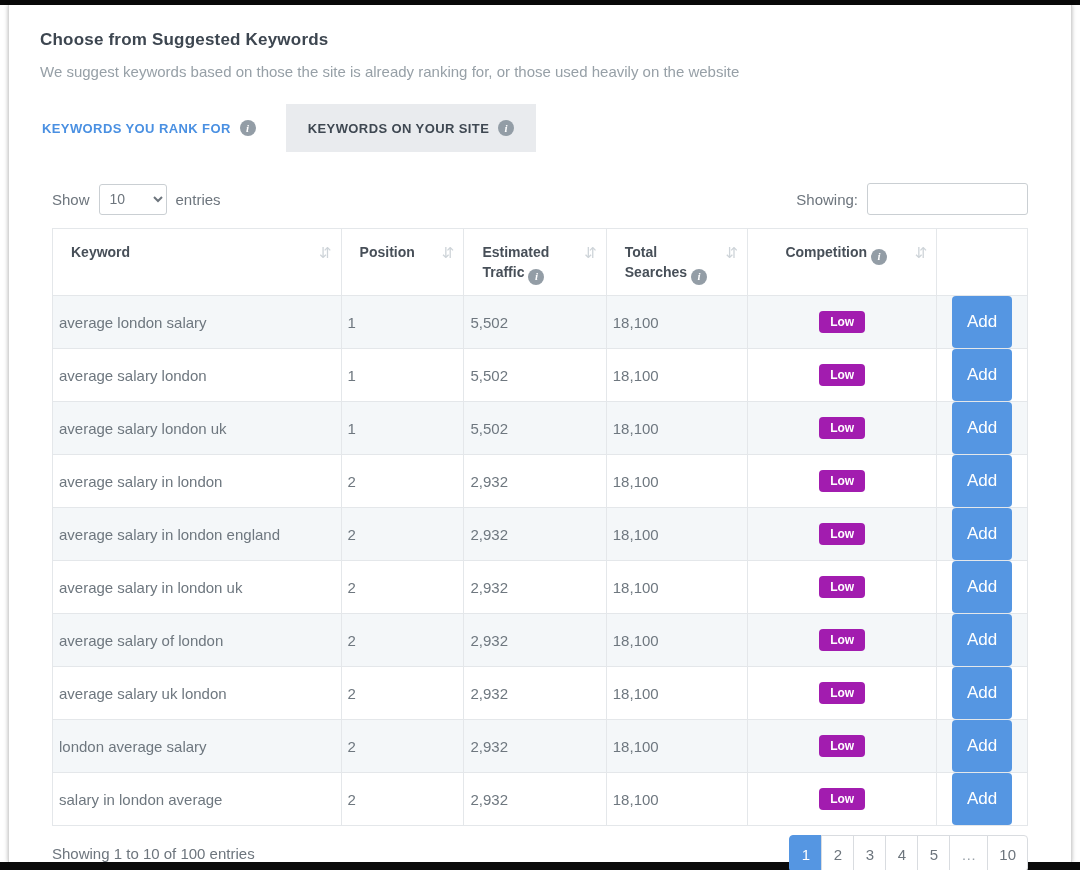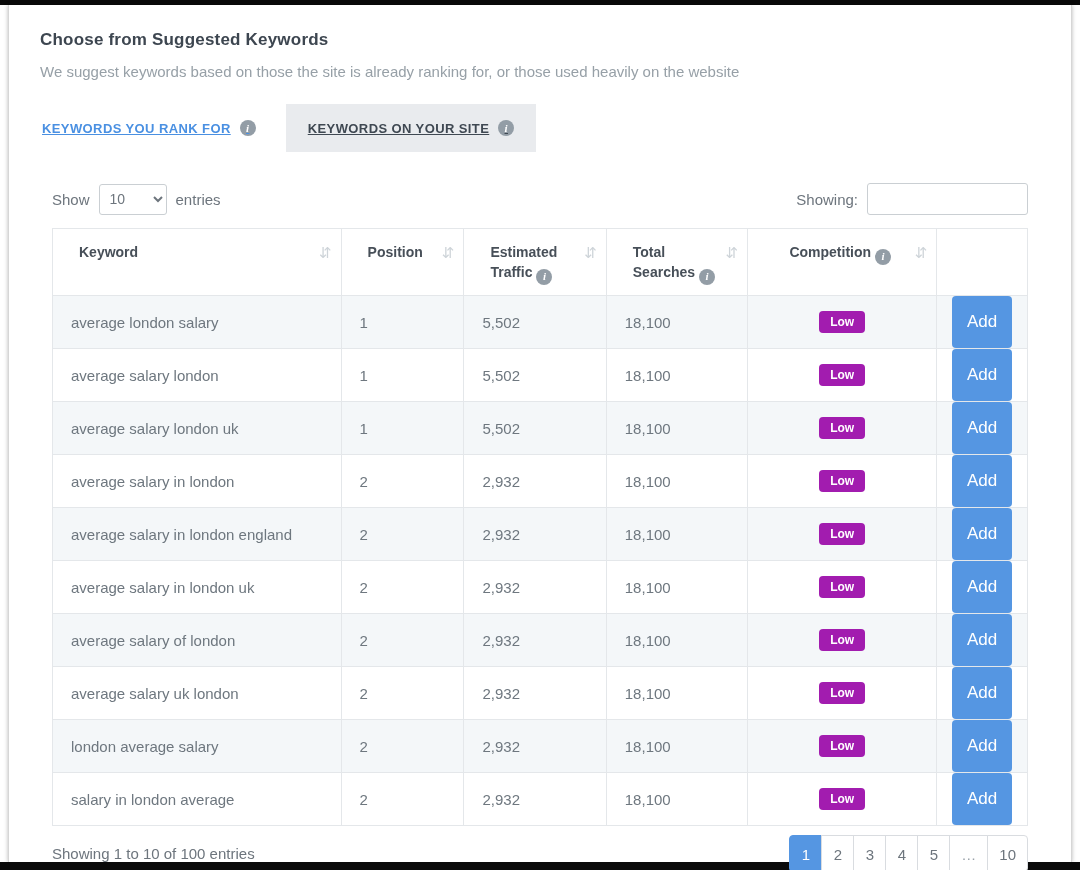--- a/index.html
+++ b/index.html
@@ -41,21 +41,20 @@
   .tab {
     display: flex;
     align-items: center;
     gap: 9px;
     font-size: 13px;
     font-weight: bold;
     letter-spacing: 0.4px;
     padding: 16px 22px;
     cursor: pointer;
     white-space: nowrap;
-    text-decoration: underline;
   }
   .tab.rank-tab { color: #4a90e2; padding-left: 2px; padding-right: 30px; }
   .tab.site-tab { color: #3f4852; background: #e9ebee; }
 
   .info-icon {
     display: inline-flex;
     align-items: center;
     justify-content: center;
     width: 16px; height: 16px;
     border-radius: 50%;
@@ -105,39 +104,39 @@
     border-collapse: collapse;
     table-layout: fixed;
     font-size: 15px;
     color: #6e777f;
   }
   .kw-table th, .kw-table td { border: 1px solid #e4e7ea; }
   .kw-table th {
     height: 58px;
     text-align: left;
     vertical-align: top;
-    padding: 13px 30px 10px 26px;
+    padding: 13px 30px 10px 18px;
     font-size: 14px;
     font-weight: bold;
     color: #474f58;
     position: relative;
     cursor: pointer;
     line-height: 1.45;
   }
   .kw-table th.center { text-align: center; }
   .sort-icon {
     position: absolute;
     right: 9px; top: 13px;
     color: #ced4d9;
     font-size: 15px;
     font-weight: normal;
   }
   .kw-table td {
     height: 51px;
-    padding: 0 18px;
+    padding: 0 6px;
     vertical-align: middle;
   }
   .kw-table tbody tr:nth-child(odd) { background: #f4f7f9; }
   .kw-table tbody tr:nth-child(even) { background: #ffffff; }
   td.competition-cell { text-align: center; }
   td.action-cell { text-align: center; padding: 0; }
   .badge {
     display: inline-block;
     background: #a21caf;
     color: #fff;

